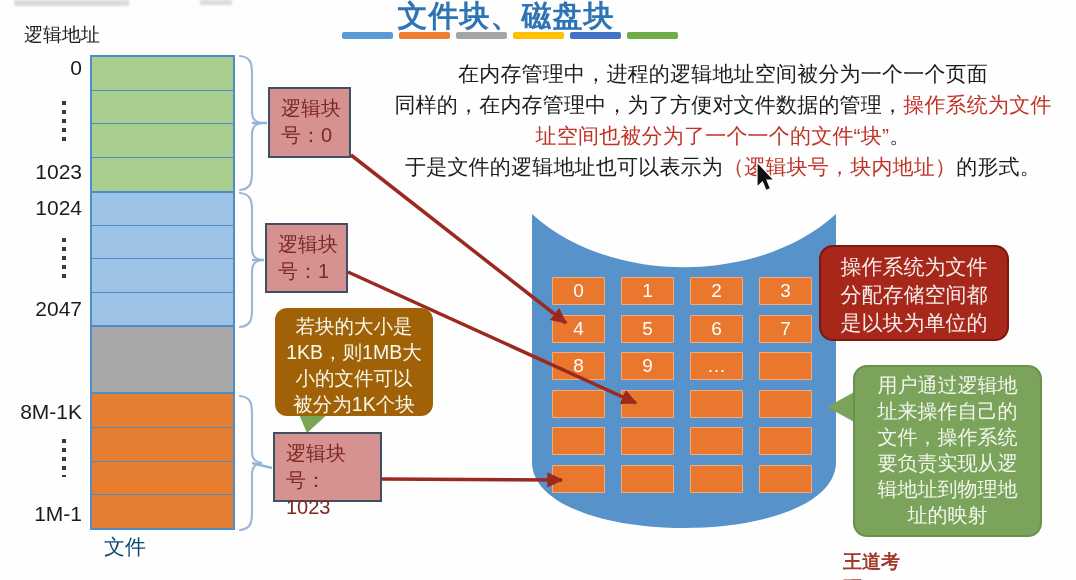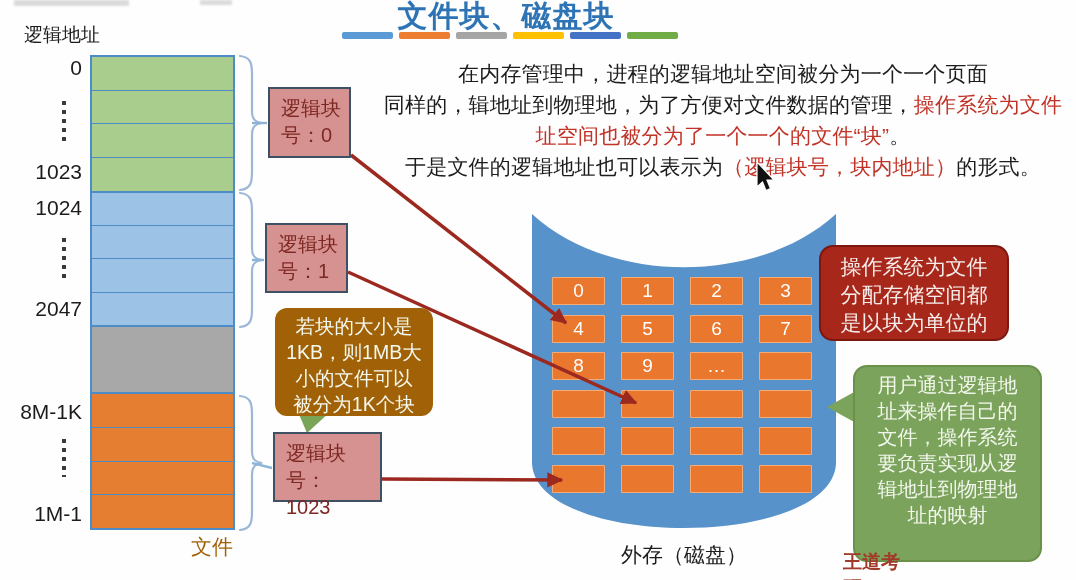--- a/index.html
+++ b/index.html
@@ -16,22 +16,22 @@
   .stack{position:absolute;left:90px;top:55px;width:145px;height:475px;
          border:2px solid #4E8CC8;box-sizing:border-box;display:flex;flex-direction:column;}
   .sec{display:flex;flex-direction:column;box-sizing:border-box;border-top:2px solid #4E8CC8;}
   .sec:first-child{border-top:none;}
   .srow{flex:1;box-sizing:border-box;border-top:1.5px solid #4E8CC8;}
   .srow:first-child{border-top:none;}
 
   .addr{position:absolute;left:2px;width:80px;text-align:right;font-size:21px;color:#1c1c1c;}
   .vdots{position:absolute;left:62px;width:4px;
          background:repeating-linear-gradient(to bottom,#3a3a3a 0 4px,transparent 4px 9px);}
-  .file-caption{position:absolute;left:88px;top:533px;width:145px;text-align:right;
-                font-size:21px;color:#a16207;}
+  .file-caption{position:absolute;left:104px;top:533px;width:145px;text-align:left;
+                font-size:21px;color:#0c4a6e;}
 
   .xblock{position:absolute;left:378px;top:58px;width:690px;font-size:21px;
           line-height:31px;color:#1c1c1c;letter-spacing:0.2px;text-align:center;}
 
   .pinkbox{position:absolute;background:#D69290;border:2px solid #3E5164;box-sizing:border-box;
            color:#7E2823;font-size:20px;line-height:27px;padding:6px 6px 4px 11px;
            white-space:pre-line;}
   .greennote{position:absolute;left:275px;top:308px;width:158px;height:108px;background:#a16207;
              border-radius:12px;color:#F4F8EE;font-size:19.5px;line-height:26px;text-align:center;
              padding-top:5px;box-sizing:border-box;white-space:pre-line;}
@@ -41,21 +41,21 @@
          grid-template-columns:repeat(4,53px);grid-auto-rows:28px;column-gap:16px;row-gap:9.5px;}
   .dcell{background:#E9772E;border:1px solid rgba(255,235,210,0.45);border-radius:1px;
          color:#fff;font-size:19px;display:flex;align-items:center;justify-content:center;}
   .disk-caption{position:absolute;left:552px;top:541px;width:264px;text-align:center;
                 font-size:21px;color:#1c1c1c;}
 
   .redbubble{position:absolute;left:819px;top:245px;width:190px;height:96px;background:#A7271B;
              border:2px solid #7C1810;border-radius:14px;color:#F6EDEA;font-size:21px;
              line-height:28px;text-align:center;padding-top:6px;box-sizing:border-box;
              white-space:pre-line;}
-  .greenbubble{position:absolute;left:853px;top:365px;width:189px;height:197px;background:#7BA35C;
+  .greenbubble{position:absolute;left:853px;top:365px;width:189px;height:172px;background:#7BA35C;
              border:2px solid #6A9149;border-radius:14px;color:#F2F7EC;font-size:20px;
              line-height:26px;text-align:center;padding-top:5px;box-sizing:border-box;
              white-space:pre-line;}
 
   .watermark{position:absolute;left:843px;top:549px;font-size:19px;font-weight:bold;color:#A13A28;}
 
   .overlay{position:absolute;left:0;top:0;pointer-events:none;}
   .artifact{position:absolute;background:rgba(110,110,110,0.25);filter:blur(1px);}
 </style>
 </head>
@@ -109,21 +109,21 @@
   <div class="vdots" style="top:238px;height:40px;"></div>
   <div class="addr" style="top:297px;">2047</div>
   <div class="addr" style="top:400px;">8M-1K</div>
   <div class="vdots" style="top:439px;height:38px;"></div>
   <div class="addr" style="top:502px;">1M-1</div>
 
   <div class="file-caption">文件</div>
 
   <div class="xblock">
       <div><span>在内存管理中，进程的逻辑地址空间被分为一个一个页面</span></div>
-      <div><span>同样的，辑地址到物理地，为了方便对文件数据的管理，</span><span style="color: rgb(194, 51, 39);">操作系统为文件</span></div>
+      <div><span>同样的，在内存管理中，为了方便对文件数据的管理，</span><span style="color: rgb(194, 51, 39);">操作系统为文件</span></div>
       <div><span style="color: rgb(194, 51, 39);">址空间也被分为了一个一个的文件“块”</span><span>。</span></div>
       <div><span>于是文件的逻辑地址也可以表示为</span><span style="color: rgb(194, 51, 39);">（逻辑块号，块内地址）</span><span>的形式。</span></div>
     </div>
 
   <svg class="cyl-svg" width="308" height="325" viewBox="0 0 308 325">
     <path d="M2,4 C80,75 228,75 306,4 L306,252 C306,294 234,318 154,318 C74,318 2,294 2,252 Z" fill="#5792CB"></path>
   </svg>
   <div class="dgrid">
       <div class="dcell">0</div>
       <div class="dcell">1</div>
@@ -143,21 +143,20 @@
       <div class="dcell"></div>
       <div class="dcell"></div>
       <div class="dcell"></div>
       <div class="dcell"></div>
       <div class="dcell"></div>
       <div class="dcell"></div>
       <div class="dcell"></div>
       <div class="dcell"></div>
       <div class="dcell"></div>
     </div>
-  <div class="disk-caption">外存（磁盘）</div>
 
   <svg class="overlay" width="1076" height="580" viewBox="0 0 1076 580">
     <defs>
       <marker id="ah" markerUnits="strokeWidth" markerWidth="5" markerHeight="4.4" refX="4.2" refY="2.2" orient="auto">
         <path d="M0,0 L4.6,2.2 L0,4.4 Z" fill="#9B291F"></path>
       </marker>
     </defs>
 
     <path d="M240,56 C251,57 252,64 252,74 L252,111 C252,119 255,122 262,123 C255,124 252,127 252,135 L252,172 C252,182 251,189 240,190" fill="none" stroke="#9DB7D6" stroke-width="2.2" stroke-linecap="round"></path>
     <path d="M240,193 C251,194 252,201 252,211 L252,248 C252,256 255,259 262,260 C255,261 252,264 252,272 L252,309 C252,319 251,326 240,327" fill="none" stroke="#9DB7D6" stroke-width="2.2" stroke-linecap="round"></path>

